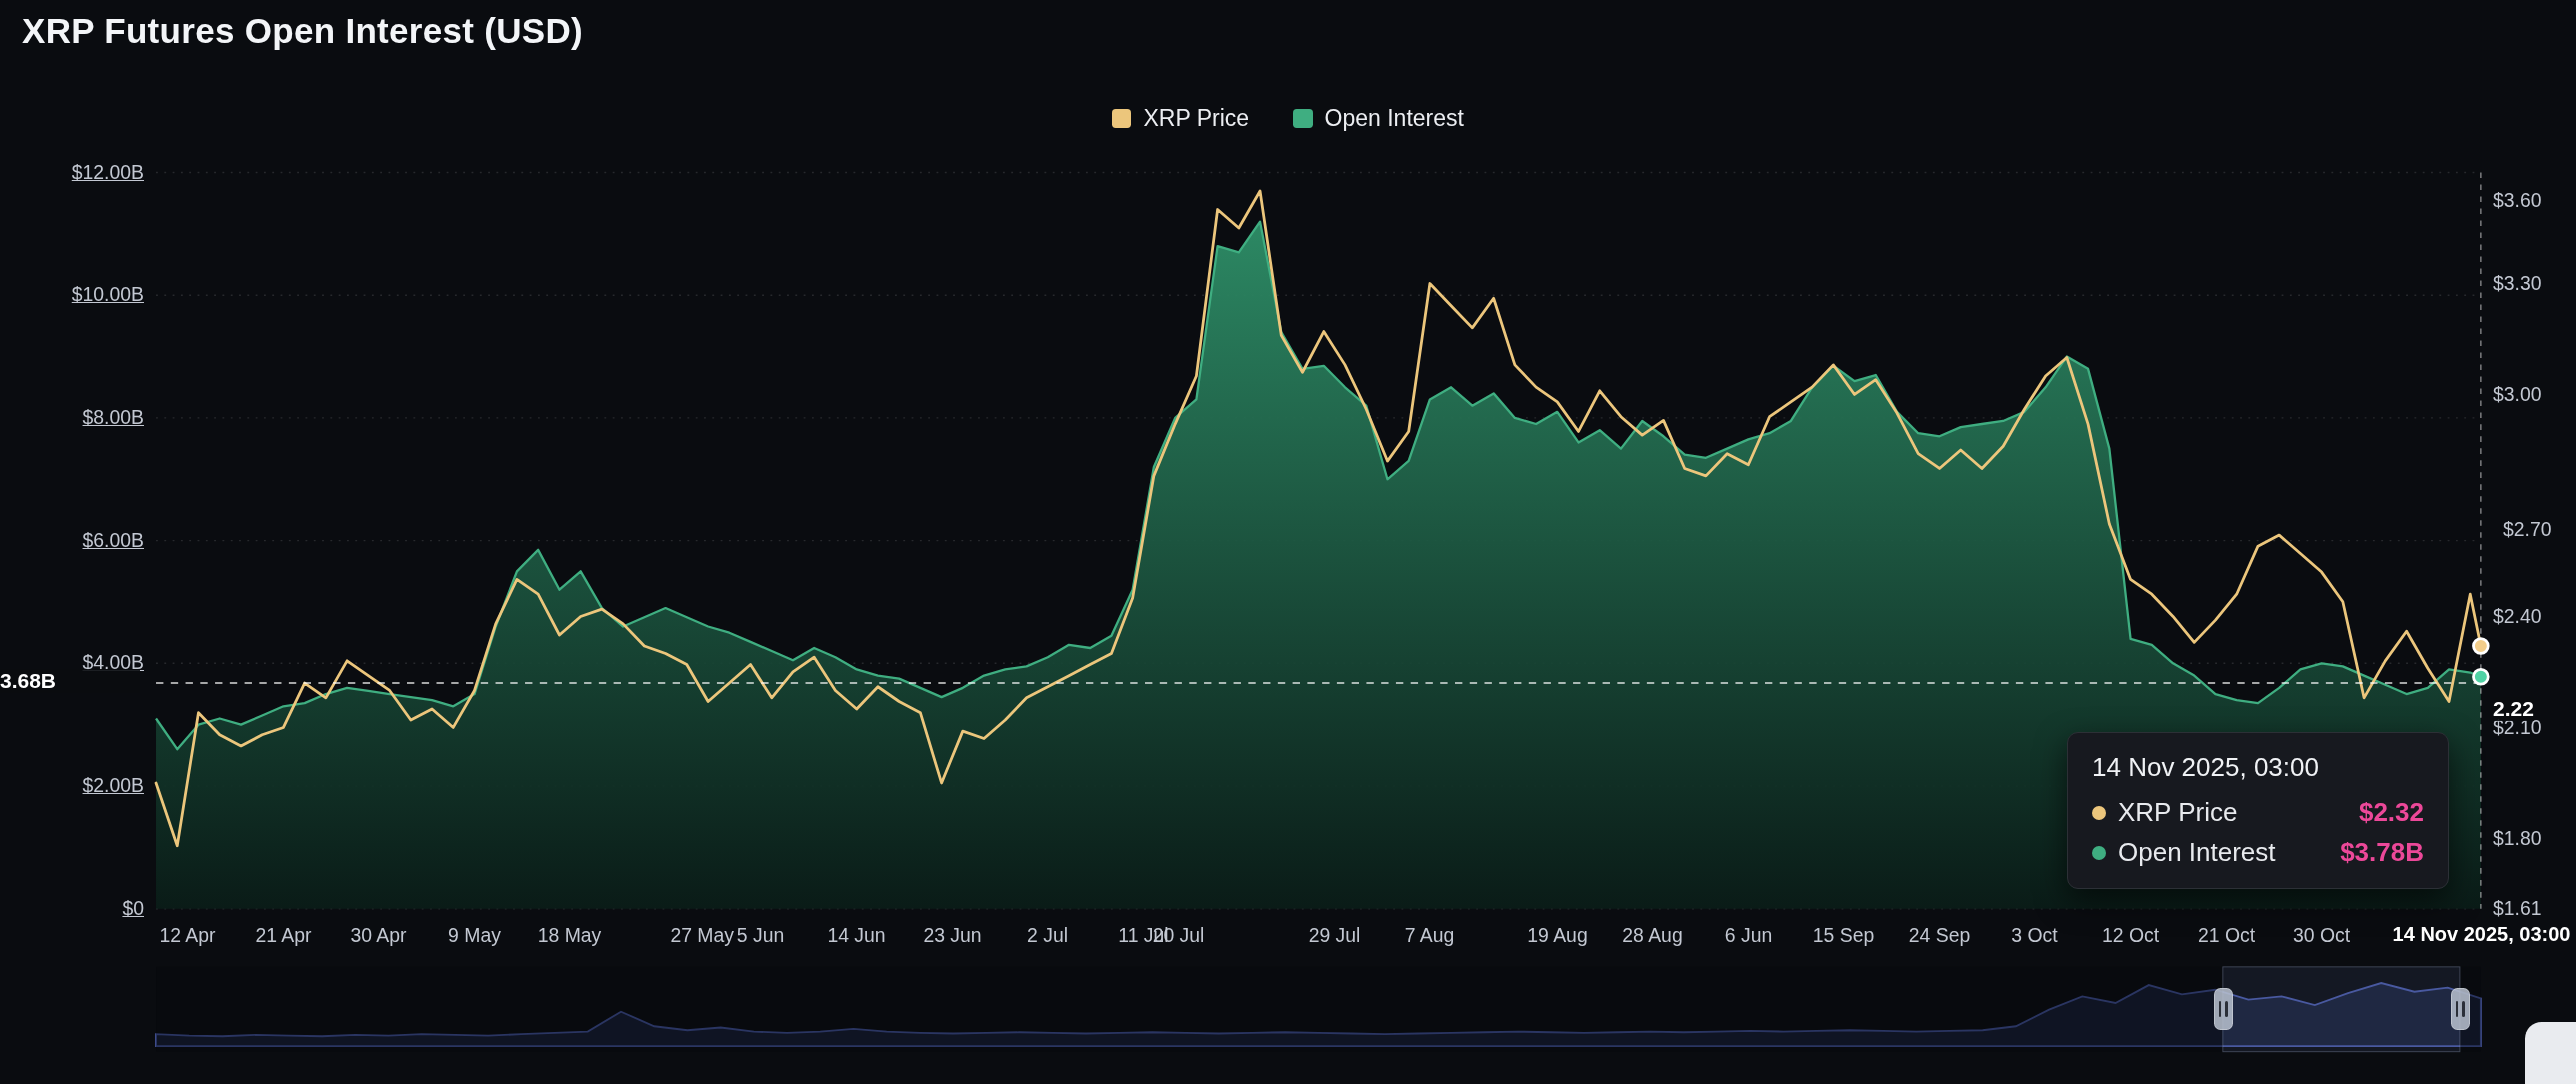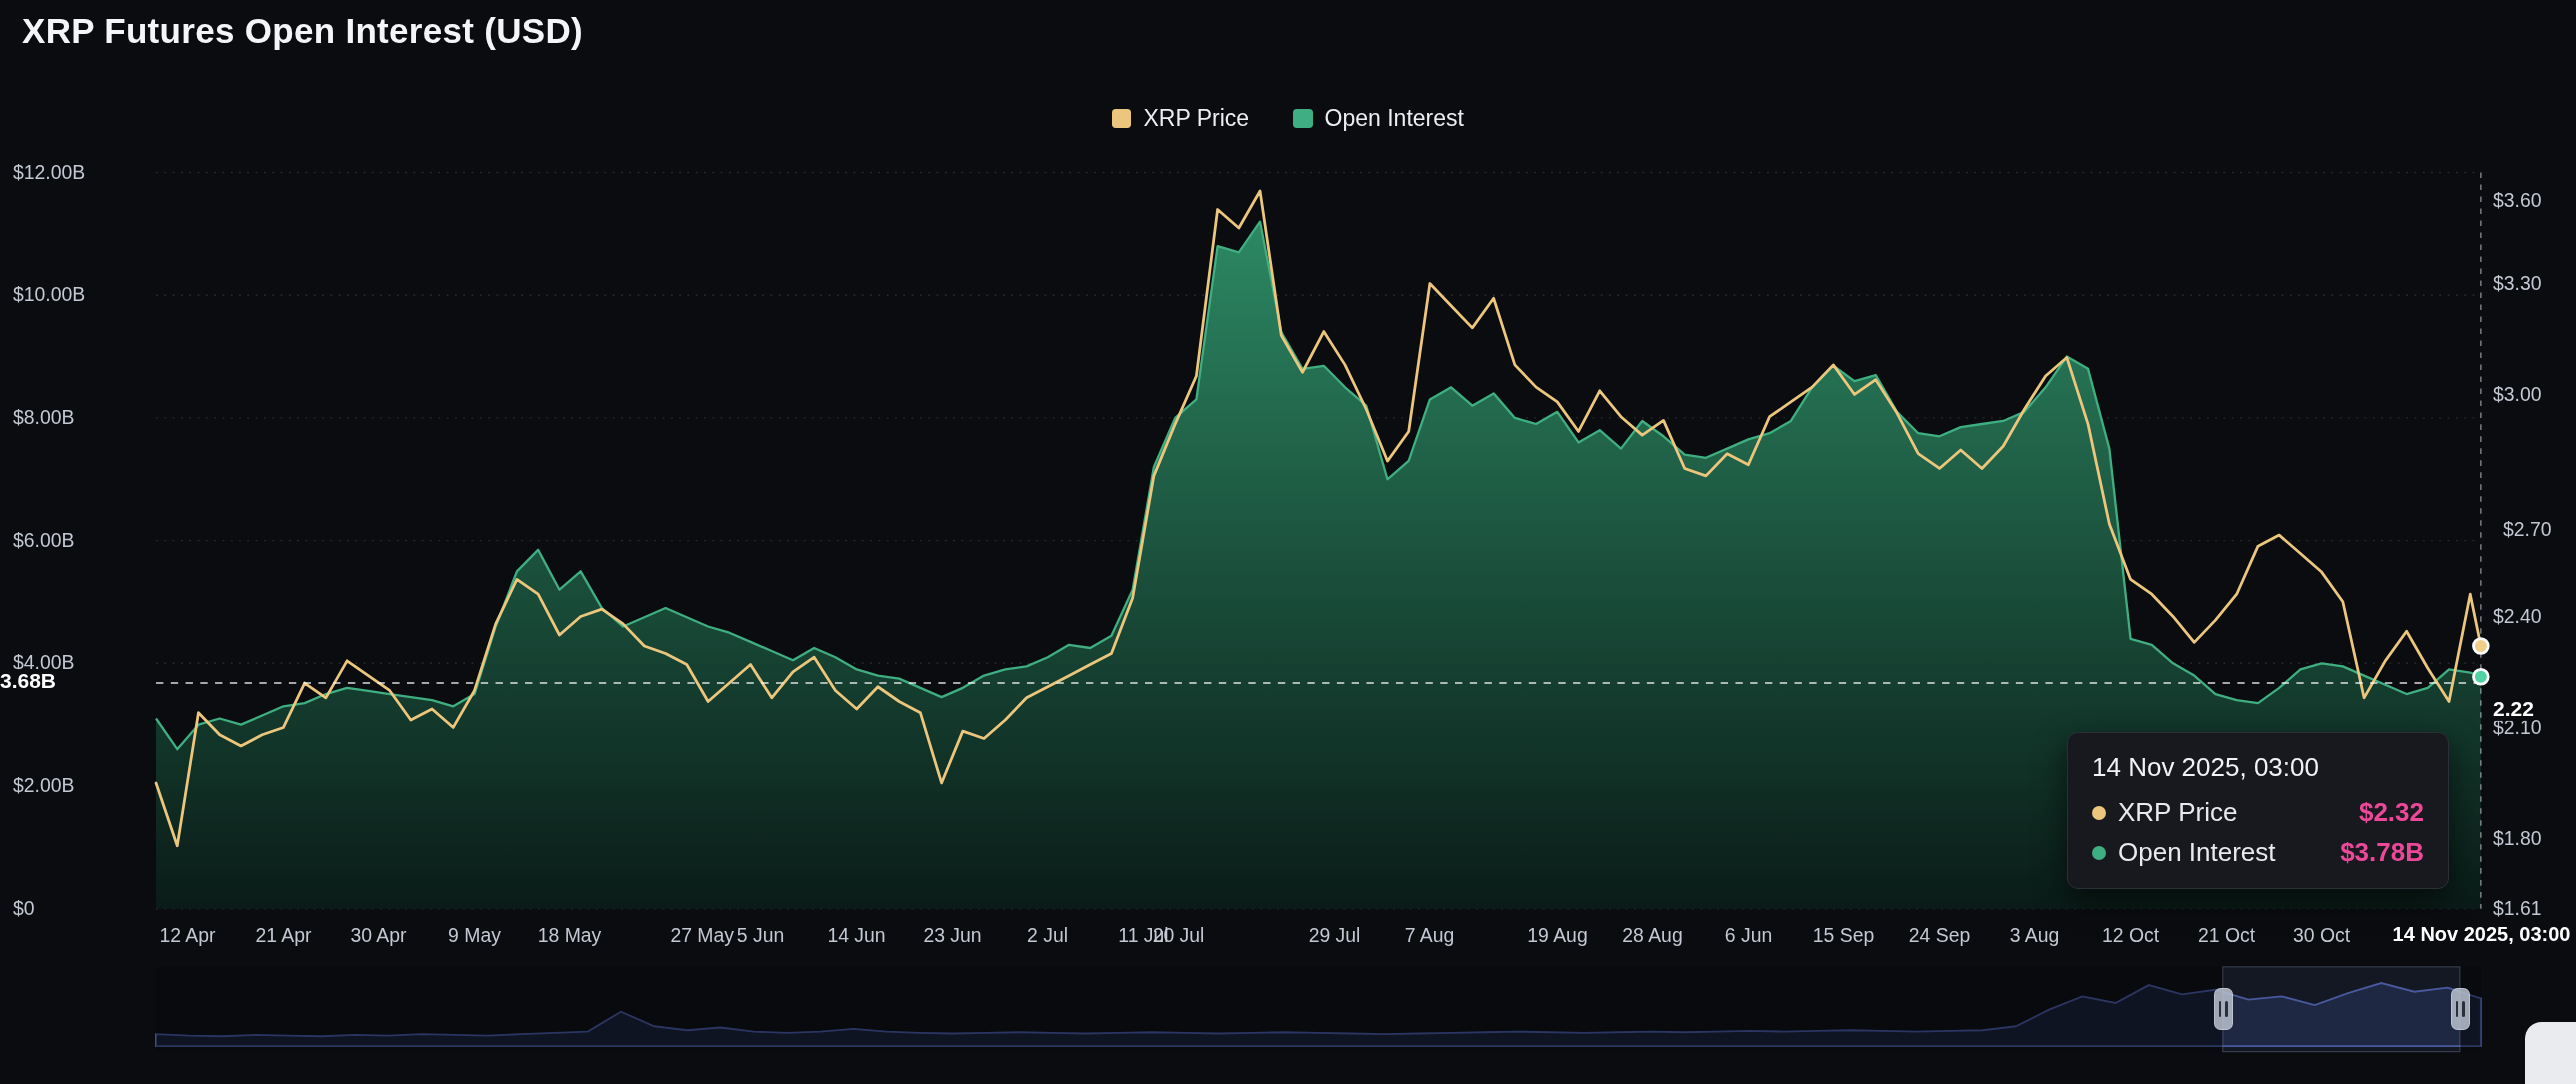--- a/index.html
+++ b/index.html
@@ -14,21 +14,21 @@
   }
   .legend{
     position:absolute;top:105px;left:0;width:100%;
     display:flex;justify-content:center;gap:44px;z-index:3;
   }
   .legend-item{display:flex;align-items:center;gap:12px;font-size:23px;color:#eceef2;cursor:pointer;}
   .swatch{width:19.4px;height:19.4px;border-radius:3.7px;display:inline-block;background:#888;}
   #chart-svg{position:absolute;left:0;top:0;z-index:1;}
   #axis-layer{position:absolute;left:0;top:0;width:2576px;height:1084px;z-index:2;pointer-events:none;}
   .ytick,.xtick{position:absolute;font-size:19.4px;color:#c3c8d2;white-space:nowrap;}
-  .ytick.left{left:13px;width:140px;text-align:left;}
+  .ytick.left{left:4px;width:140px;text-align:right;text-decoration:underline;}
   .ytick.right{left:2493px;}
   .xtick{width:129px;text-align:center;top:924px;}
   .chip{position:absolute;font-weight:700;color:#ffffff;font-size:21px;white-space:nowrap;z-index:3;}
   .chip.oi{left:0;width:140px;text-align:left;background:rgba(10,12,16,0.9);}
   .chip.price{left:2493px;background:rgba(10,12,16,0.9);}
   .chip.time{right:5.5px;top:923px;font-size:20px;text-align:right;}
   .tooltip{
     position:absolute;left:2067px;top:732px;width:382px;box-sizing:border-box;
     background:#17191f;border:0.9px solid #2c3036;border-radius:11px;
     padding:18.5px 24px 20px 24px;box-shadow:0 11px 31px rgba(0,0,0,.6);z-index:5;
@@ -124,21 +124,21 @@
     <span class="xtick" style="left: 983px;">2 Jul</span>
     <span class="xtick" style="left: 1079px;">11 Jul</span>
     <span class="xtick" style="left: 1114px;">20 Jul</span>
     <span class="xtick" style="left: 1270px;">29 Jul</span>
     <span class="xtick" style="left: 1365px;">7 Aug</span>
     <span class="xtick" style="left: 1493px;">19 Aug</span>
     <span class="xtick" style="left: 1588px;">28 Aug</span>
     <span class="xtick" style="left: 1684px;">6 Jun</span>
     <span class="xtick" style="left: 1779px;">15 Sep</span>
     <span class="xtick" style="left: 1875px;">24 Sep</span>
-    <span class="xtick" style="left: 1970px;">3 Aug</span>
+    <span class="xtick" style="left: 1970px;">3 Oct</span>
     <span class="xtick" style="left: 2066px;">12 Oct</span>
     <span class="xtick" style="left: 2162px;">21 Oct</span>
     <span class="xtick" style="left: 2257px;">30 Oct</span>
   </div>
 
 <div class="tooltip">
   <div class="tt-title">14 Nov 2025, 03:00</div>
   <div class="tt-row">
     <span class="dot" style="background: rgb(236, 198, 124);"></span>
     <span class="tt-label">XRP Price</span>

